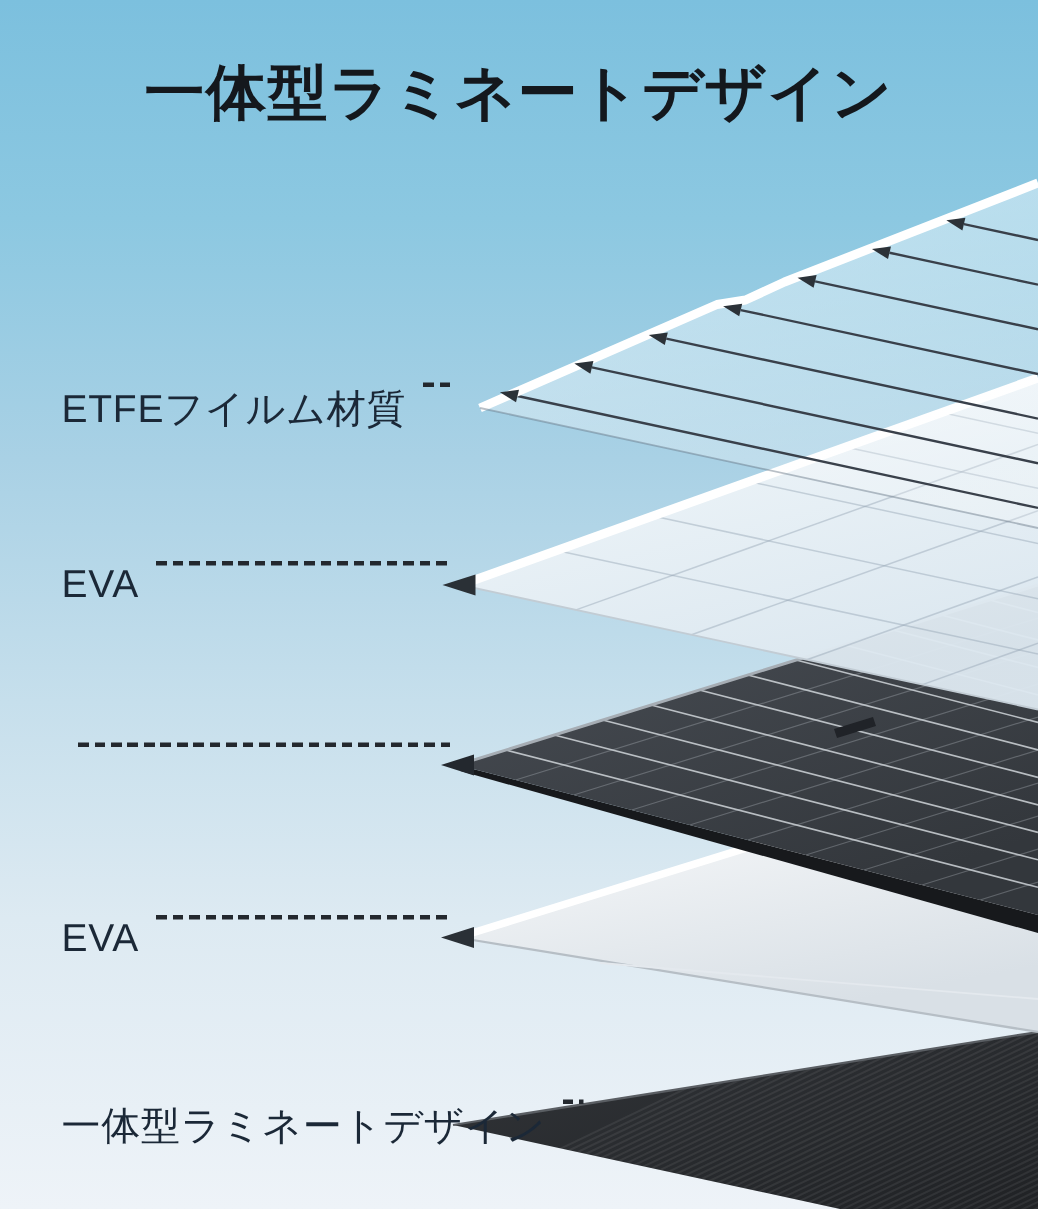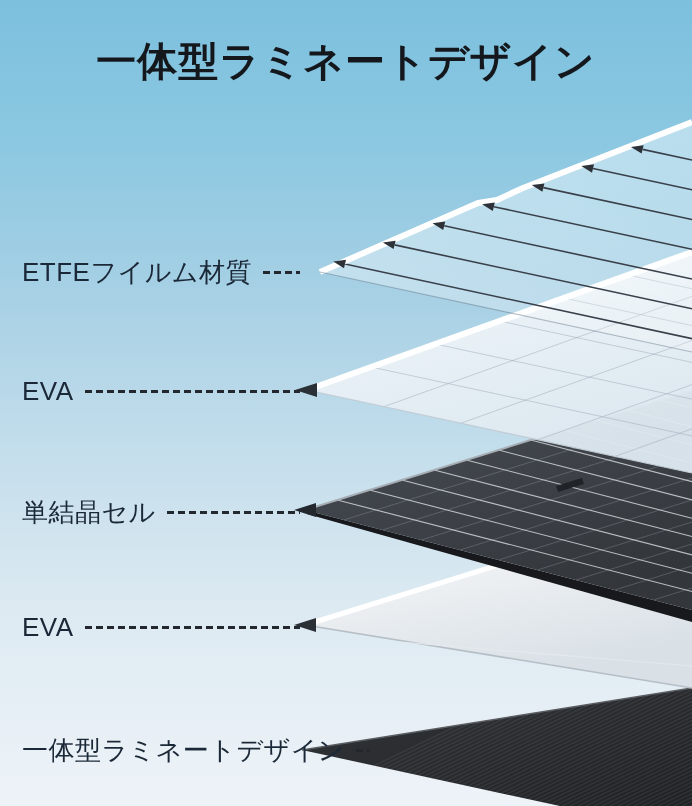--- a/index.html
+++ b/index.html
@@ -13,22 +13,22 @@
       #c6dfec 58%, #ddeaf2 76%, #eef3f8 100%);
   }
   .title{
     position:absolute;top:34px;left:0;width:100%;
     text-align:center;
     font-size:40px;font-weight:700;letter-spacing:1px;
     color:#14181d;
   }
   svg{position:absolute;top:0;left:0;}
   .label-row{
-    position:absolute;left:22px;right:392px;height:34px;
-    display:flex;align-items:center;
+    position:absolute;left:41px;right:392px;height:34px;
+    display:flex;
   }
   .label-row .lbl{
     font-size:26px;font-weight:500;color:#1b2837;
     white-space:nowrap;letter-spacing:0.5px;
   }
   .label-row .dash{
     flex:1;height:3px;margin-left:11px;min-width:14px;
     background:repeating-linear-gradient(90deg,
       #23282e 0px, #23282e 7px, transparent 7px, transparent 11px);
   }
@@ -281,21 +281,20 @@
 
   <div class="label-row row1">
     <span class="lbl">ETFEフイルム材質</span>
     <span class="dash"></span>
   </div>
   <div class="label-row row2">
     <span class="lbl">EVA</span>
     <span class="dash"></span>
   </div>
   <div class="label-row row3">
-    <span class="lbl">単結晶セル</span>
     <span class="dash"></span>
   </div>
   <div class="label-row row4">
     <span class="lbl">EVA</span>
     <span class="dash"></span>
   </div>
   <div class="label-row row5">
     <span class="lbl">一体型ラミネートデザイン</span>
     <span class="dash"></span>
   </div>

